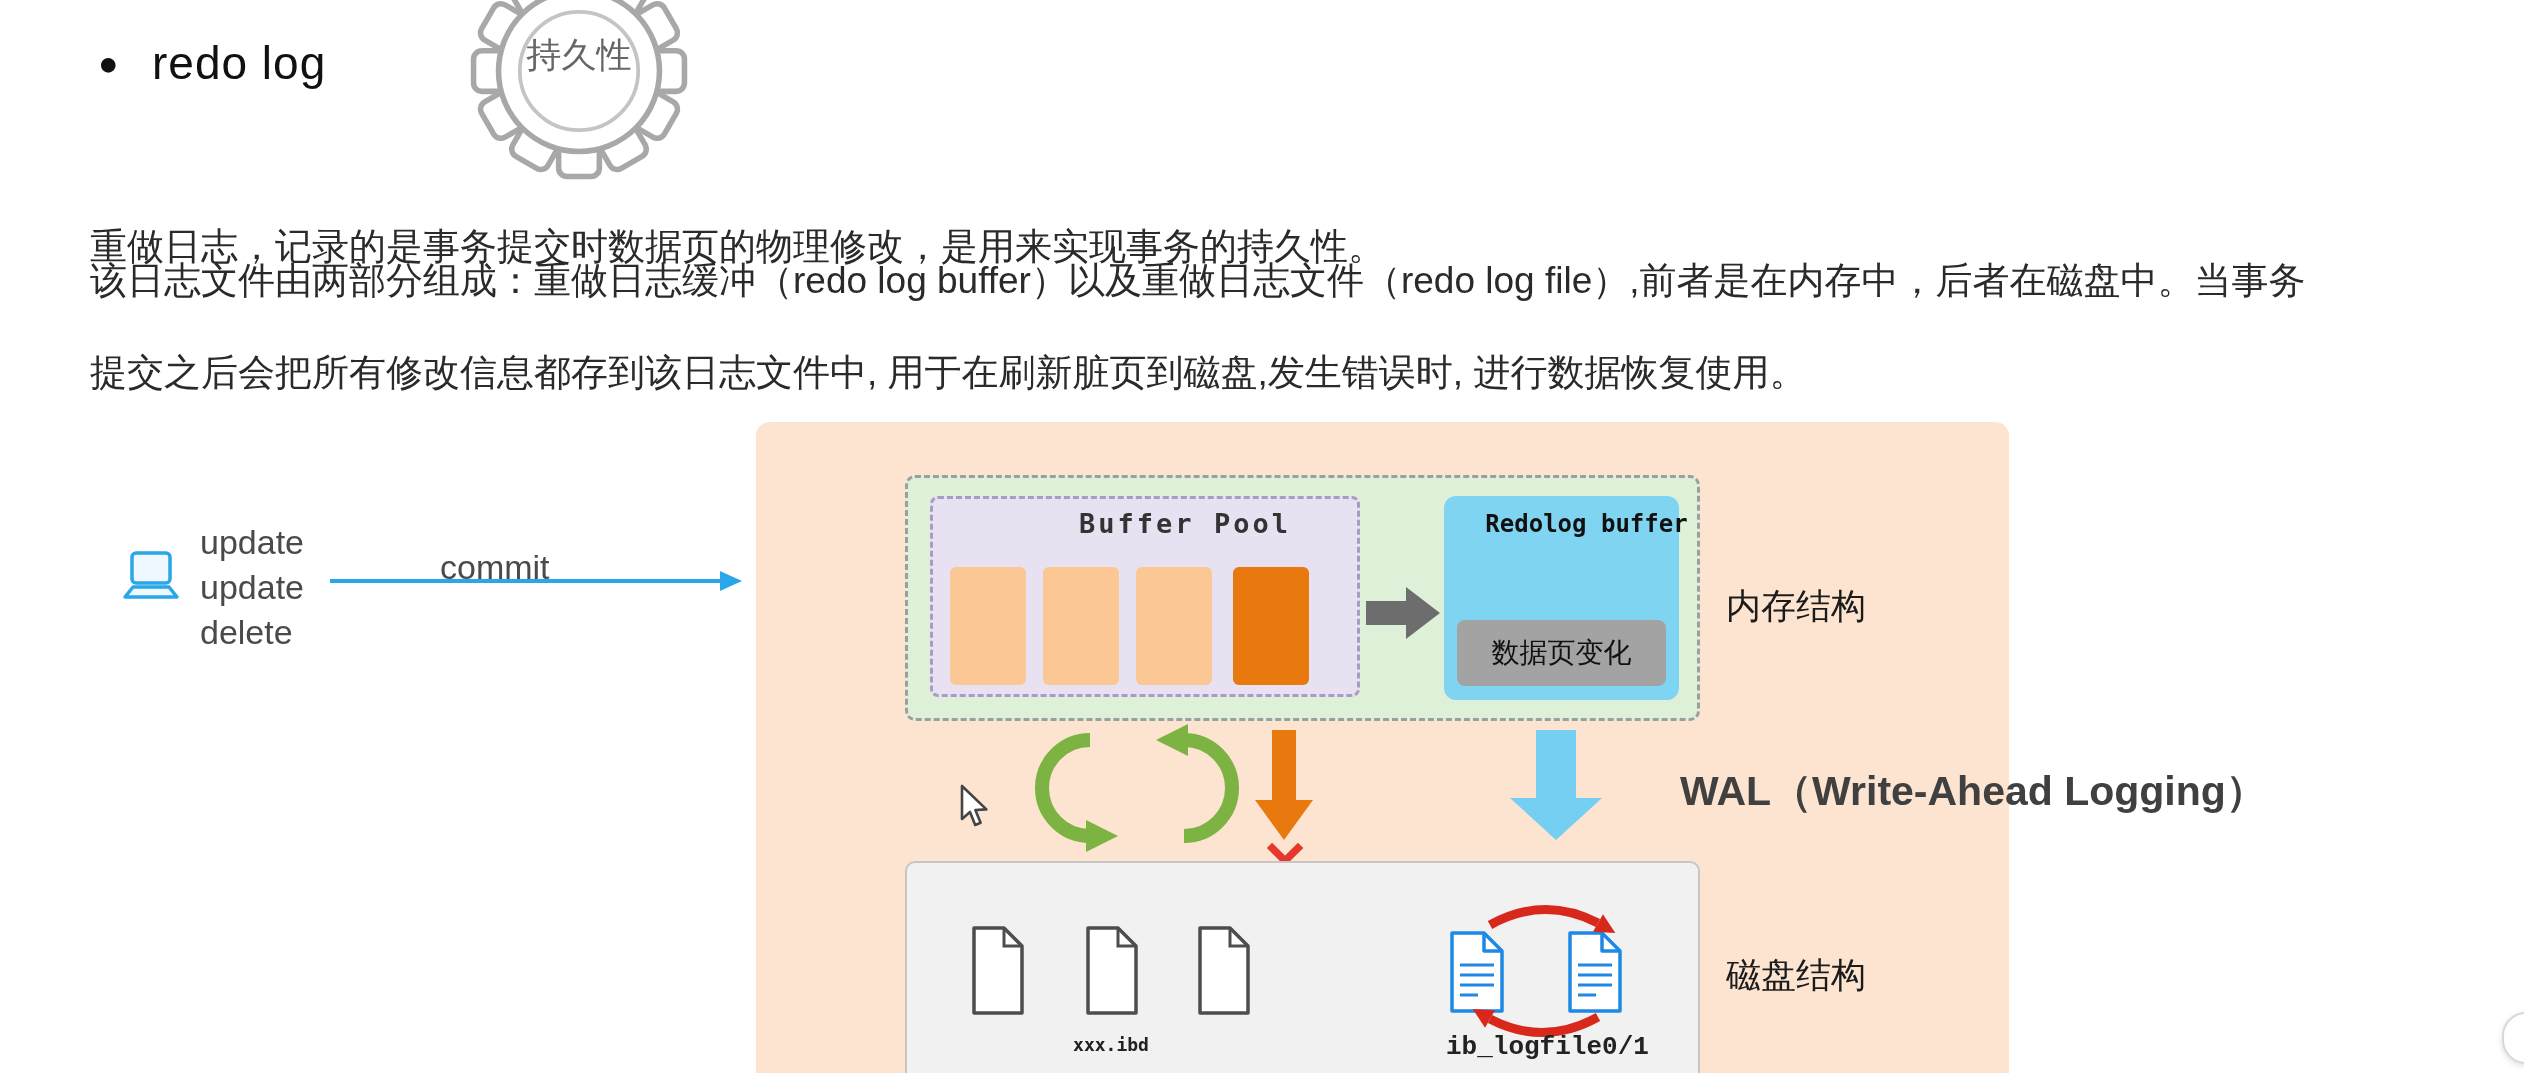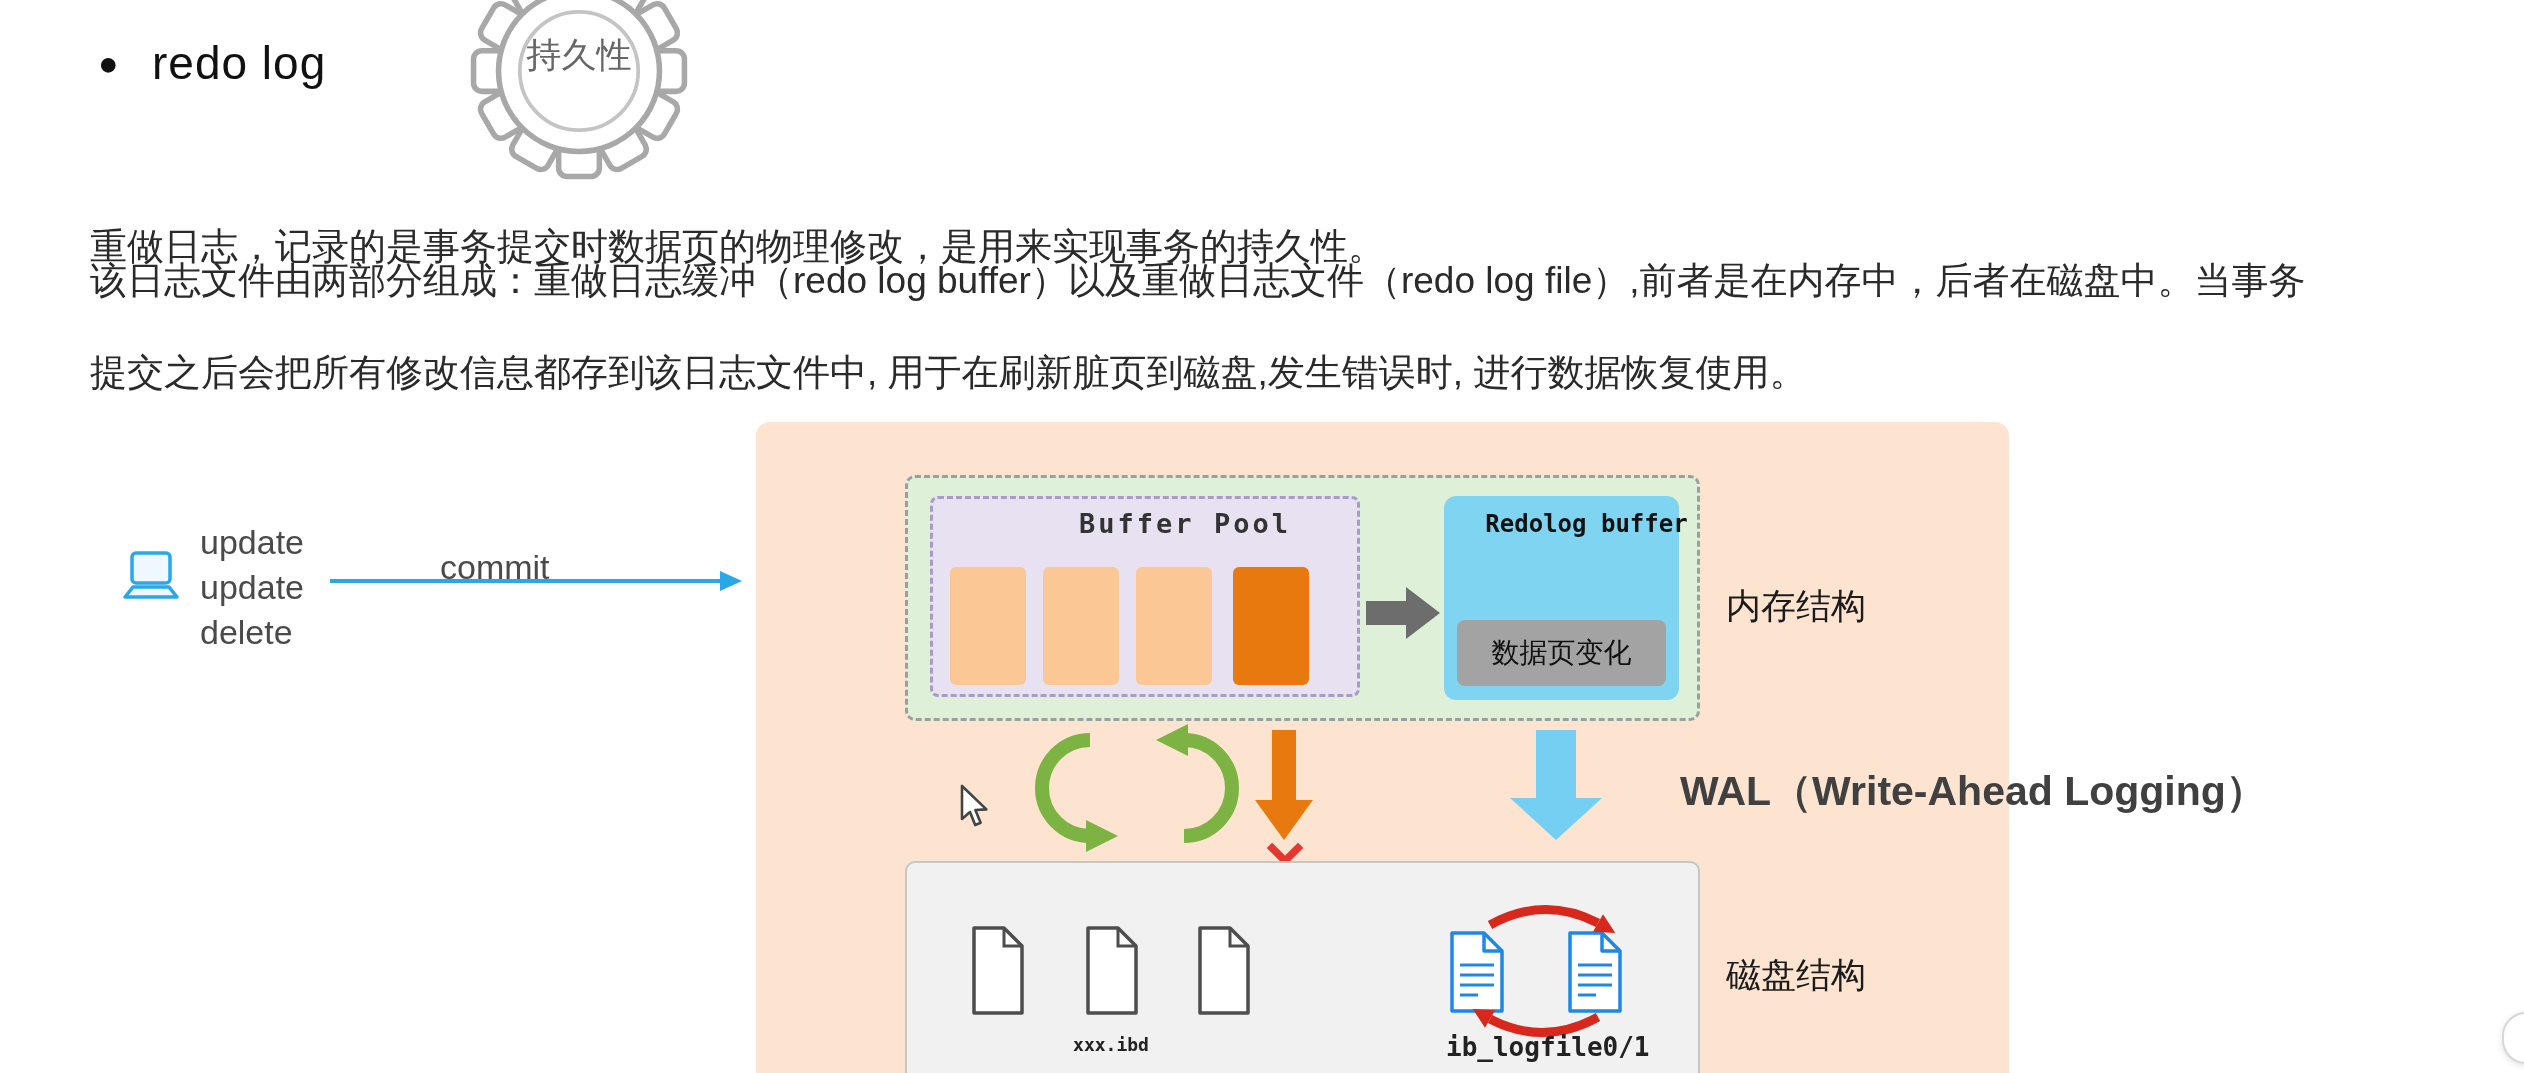--- a/index.html
+++ b/index.html
@@ -40,21 +40,21 @@
   .xmark{left:1250px;top:828px;width:70px;text-align:center;font-size:58px;font-weight:bold;color:#e5372c;}
   .blue-arrow{left:1510px;top:730px;}
   .wal{left:1680px;top:764px;font-size:41px;font-weight:bold;color:#404040;}
 
   .disk-panel{left:905px;top:861px;width:795px;height:270px;background:#f1f1f1;border:2px solid #c6c6c6;border-radius:10px;box-sizing:border-box;}
   .doc1{left:966px;top:925px;}
   .doc2{left:1080px;top:925px;}
   .doc3{left:1192px;top:925px;}
   .ibd-label{left:1026px;top:1034px;width:170px;text-align:center;font-size:18px;font-weight:bold;color:#222;}
   .logfiles{left:1438px;top:903px;}
-  .logfile-label{left:1446px;top:1032px;width:200px;text-align:left;font-size:26px;font-weight:bold;color:#222;}
+  .logfile-label{left:1446px;top:1032px;width:200px;text-align:left;font-size:26px;font-weight:bold;color:#222;font-family:Liberation Mono, monospace;}
   .disk-label{left:1726px;top:952px;font-size:35px;color:#1b1b1b;}
 
   .laptop{left:120px;top:550px;}
   .ops{left:200px;top:520px;font-size:34px;line-height:45px;color:#4a4a4a;}
   .commit-label{left:440px;top:532px;font-size:34px;color:#4a4a4a;margin-top:16px;}
   .commit-arrow{left:330px;top:566px;}
   .cursor{left:960px;top:784px;}
   .widget{left:2502px;top:1012px;width:44px;height:48px;background:#fff;border:2px solid #d8d8d8;border-radius:24px 0 0 24px;box-shadow:0 2px 6px rgba(0,0,0,.12);}
 </style>
 </head>

